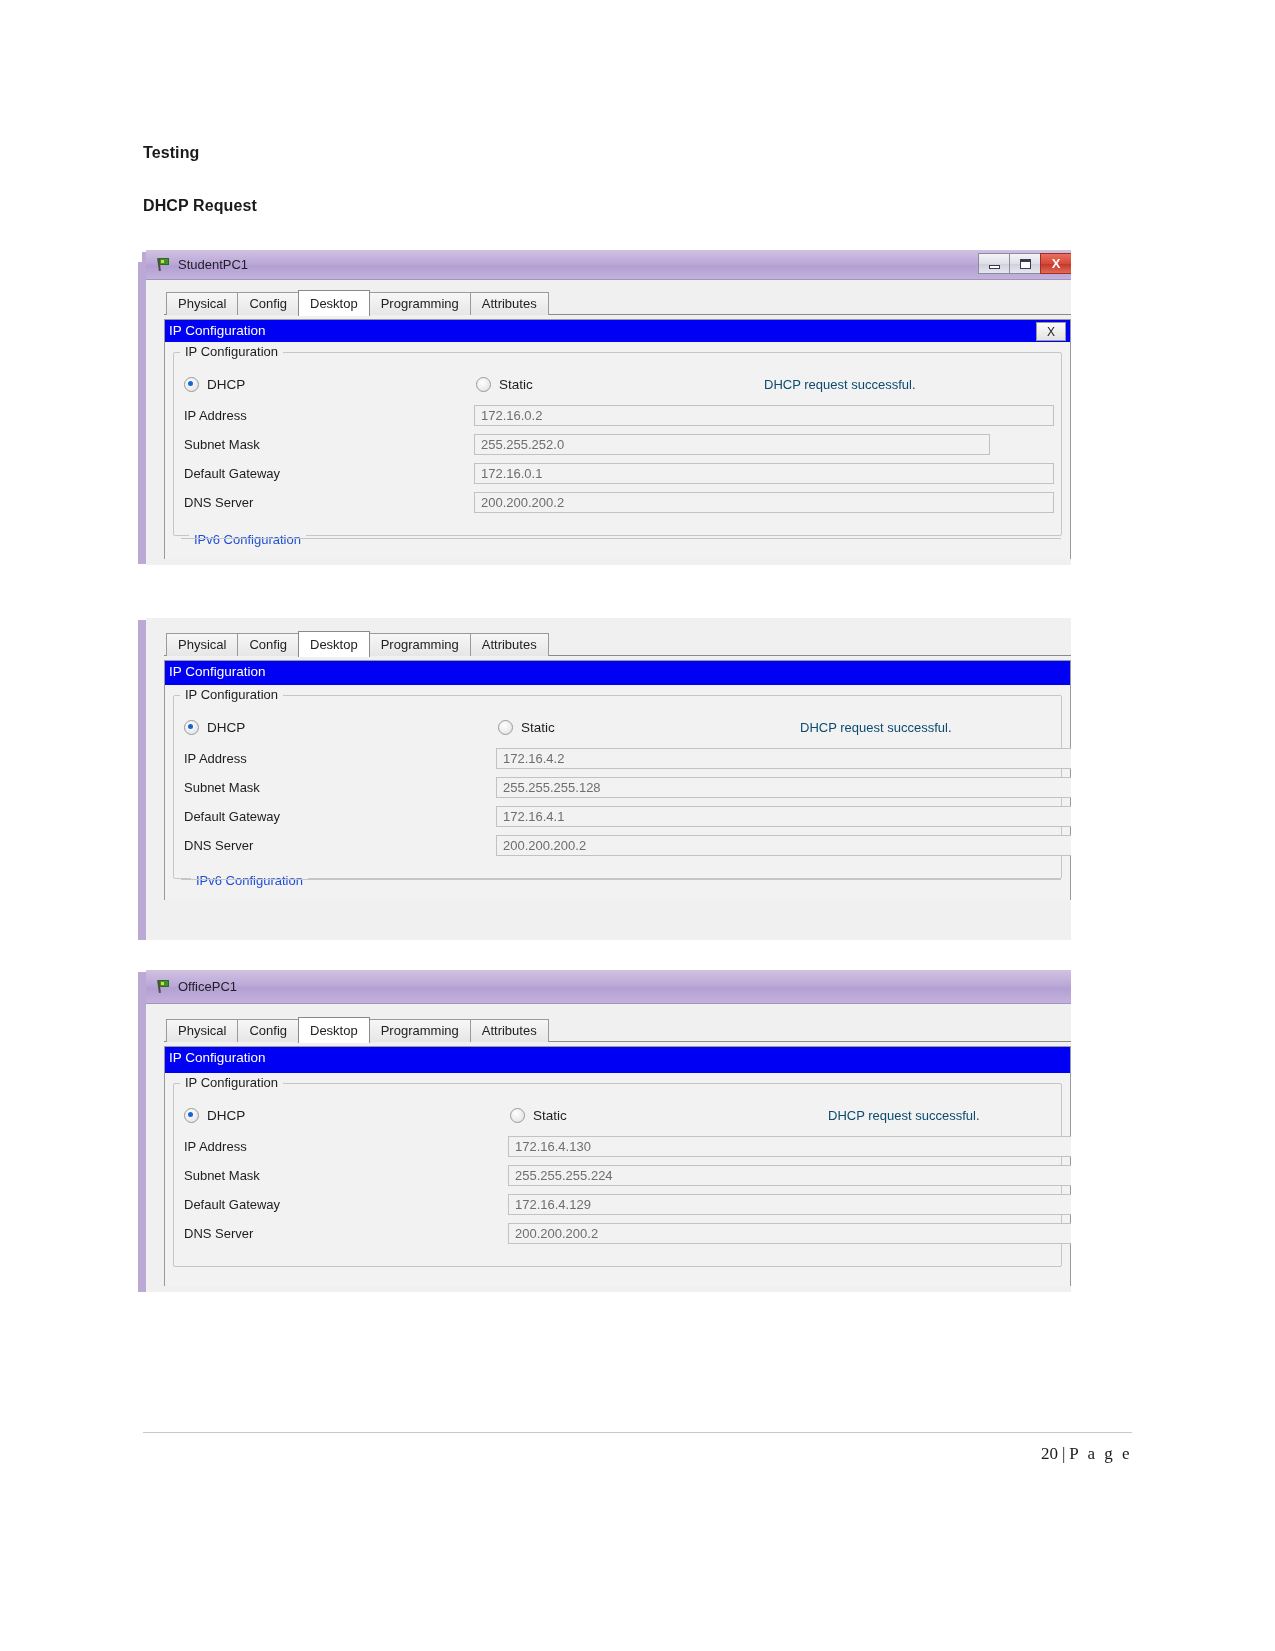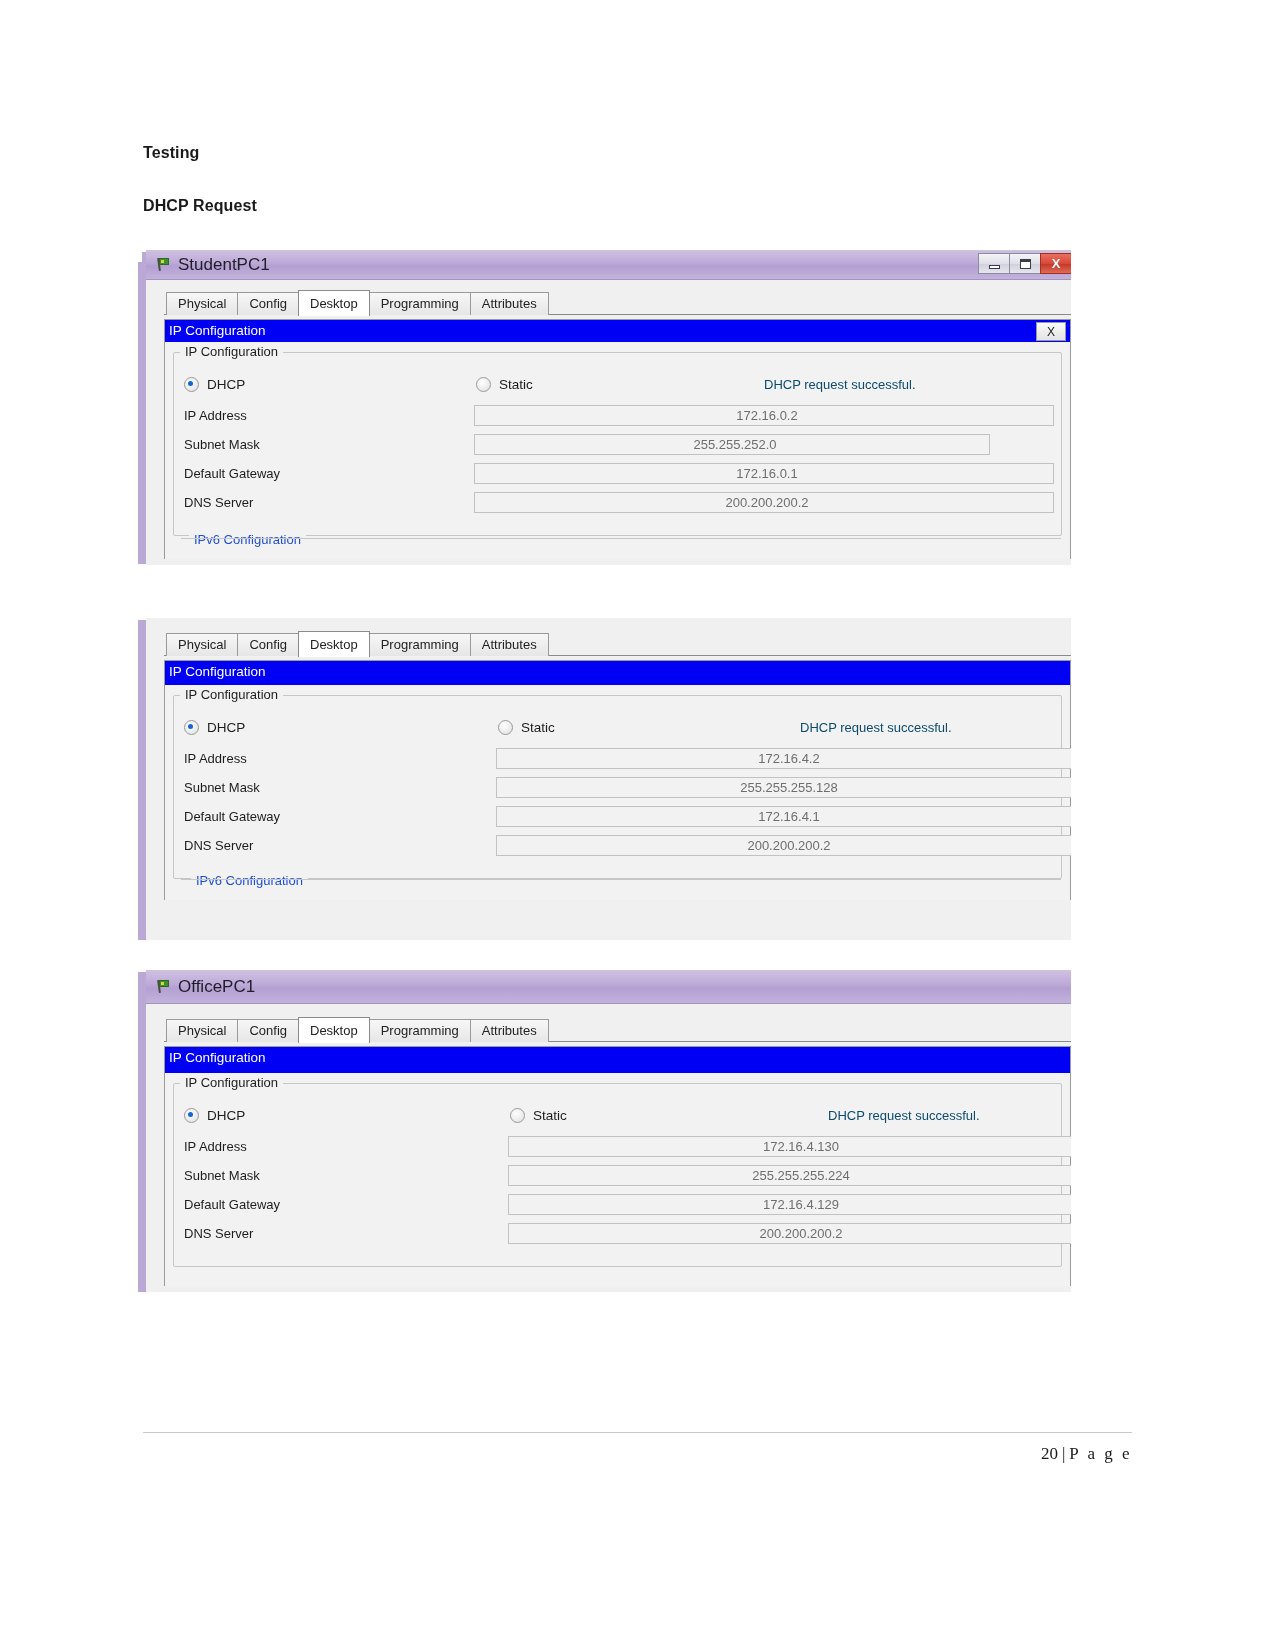--- a/index.html
+++ b/index.html
@@ -81,21 +81,21 @@
     content: "";
     position: absolute;
     left: 1px;
     top: 1px;
     width: 3px;
     height: 3px;
     background: #d8d83a;
   }
 
   .title-text {
-    font-size: 17px;
+    font-size: 13px;
     color: #1e1e28;
     white-space: nowrap;
   }
 
   .title-ghost {
     position: absolute;
     top: 5px;
     height: 18px;
     background: rgba(200, 90, 60, 0.45);
     filter: blur(1.2px);
@@ -240,21 +240,20 @@
     background: #f2f2f2;
     padding: 0 5px;
     font-size: 13px;
     color: #1d1d1d;
   }
 
   .row {
     display: flex;
     align-items: center;
     height: 29px;
-    text-align: center;
   }
   .radio-row { height: 34px; }
 
   .fld-label {
     font-size: 13px;
     color: #1d1d1d;
     flex: 0 0 auto;
   }
 
   .radio {

